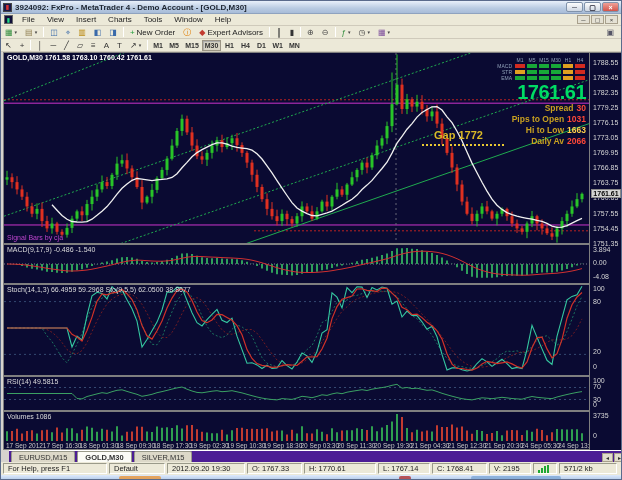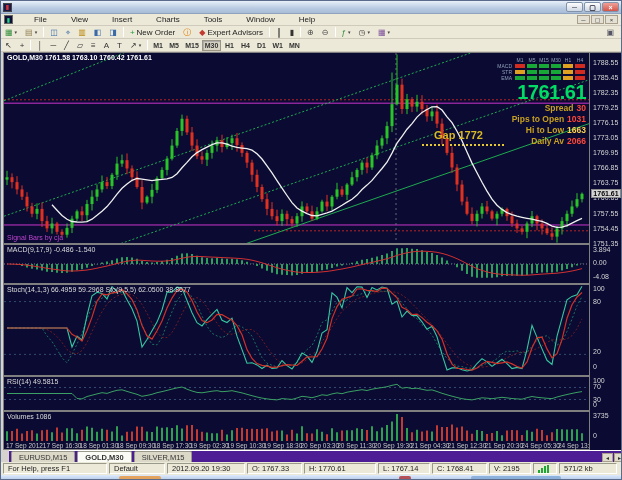--- a/index.html
+++ b/index.html
@@ -14,21 +14,21 @@
     display:inline-flex;align-items:center;justify-content:center;color:#d33;font-size:6px;line-height:6px;}
   .winctl{margin-left:auto;display:flex;gap:1px;padding-right:2px;}
   .winctl .wbtn{width:17px;height:10px;font-size:7px;line-height:9px;text-align:center;color:#223;
     background:linear-gradient(#fdfdfd,#cfd8e4);border:1px solid #8193ab;border-radius:2px;}
   .winctl .wbtn.close{background:linear-gradient(#f0a198,#d4544a);color:#fff;}
   
   .menubar{position:absolute;left:0;top:13px;width:100%;height:12px;background:#ece9d8;
     display:flex;align-items:center;font-size:8px;color:#222;border-bottom:1px solid #cfcabb;}
   .menubar .childicon{width:9px;height:9px;margin:0 3px;background:#10103a;border:1px solid #666;
     color:#2d8;font-size:6px;line-height:8px;text-align:center;}
-  .menubar .mitem{padding:0 6px;height:100%;display:flex;align-items:center;margin-left:12px;}
+  .menubar .mitem{padding:0 6px;height:100%;display:flex;align-items:center;}
   .childctl{margin-left:auto;display:flex;gap:1px;padding-right:3px;}
   .childctl .cbtn{width:13px;height:9px;font-size:6px;line-height:8px;text-align:center;
     background:#e4e1d4;border:1px solid #a8a08c;color:#333;}
   
   .tb{position:absolute;left:0;width:100%;background:#ece9d8;display:flex;align-items:center;
       font-size:8px;border-bottom:1px solid #cfcabb;}
   .tb1{top:25px;height:13px;}
   .tb2{top:38px;height:13px;}
   .tbtn{height:11px;margin:0 1px;padding:0 2px;display:inline-flex;align-items:center;gap:2px;
     border:1px solid transparent;border-radius:1px;color:#222;white-space:nowrap;}
@@ -84,20 +84,21 @@
     background:linear-gradient(#dfeafc,#a9c4e4);}
   .sliver .blob{position:absolute;top:1px;height:4px;border-radius:2px;opacity:.8;}
 </style>
 </head>
 <body>
 
 <div class="win">
 
   <div class="titlebar">
     <span class="appicon">▮</span>
+    <span>3924092: FxPro - MetaTrader 4 - Demo Account - [GOLD,M30]</span>
     <span class="winctl" id="winctl">
         <span class="wbtn">─</span>
         <span class="wbtn">▢</span>
         <span class="wbtn close">×</span>
       </span>
   </div>
 
   <div class="menubar">
     <span class="childicon">▮</span>
     <span id="menuitems" style="display:flex;height:100%;">

